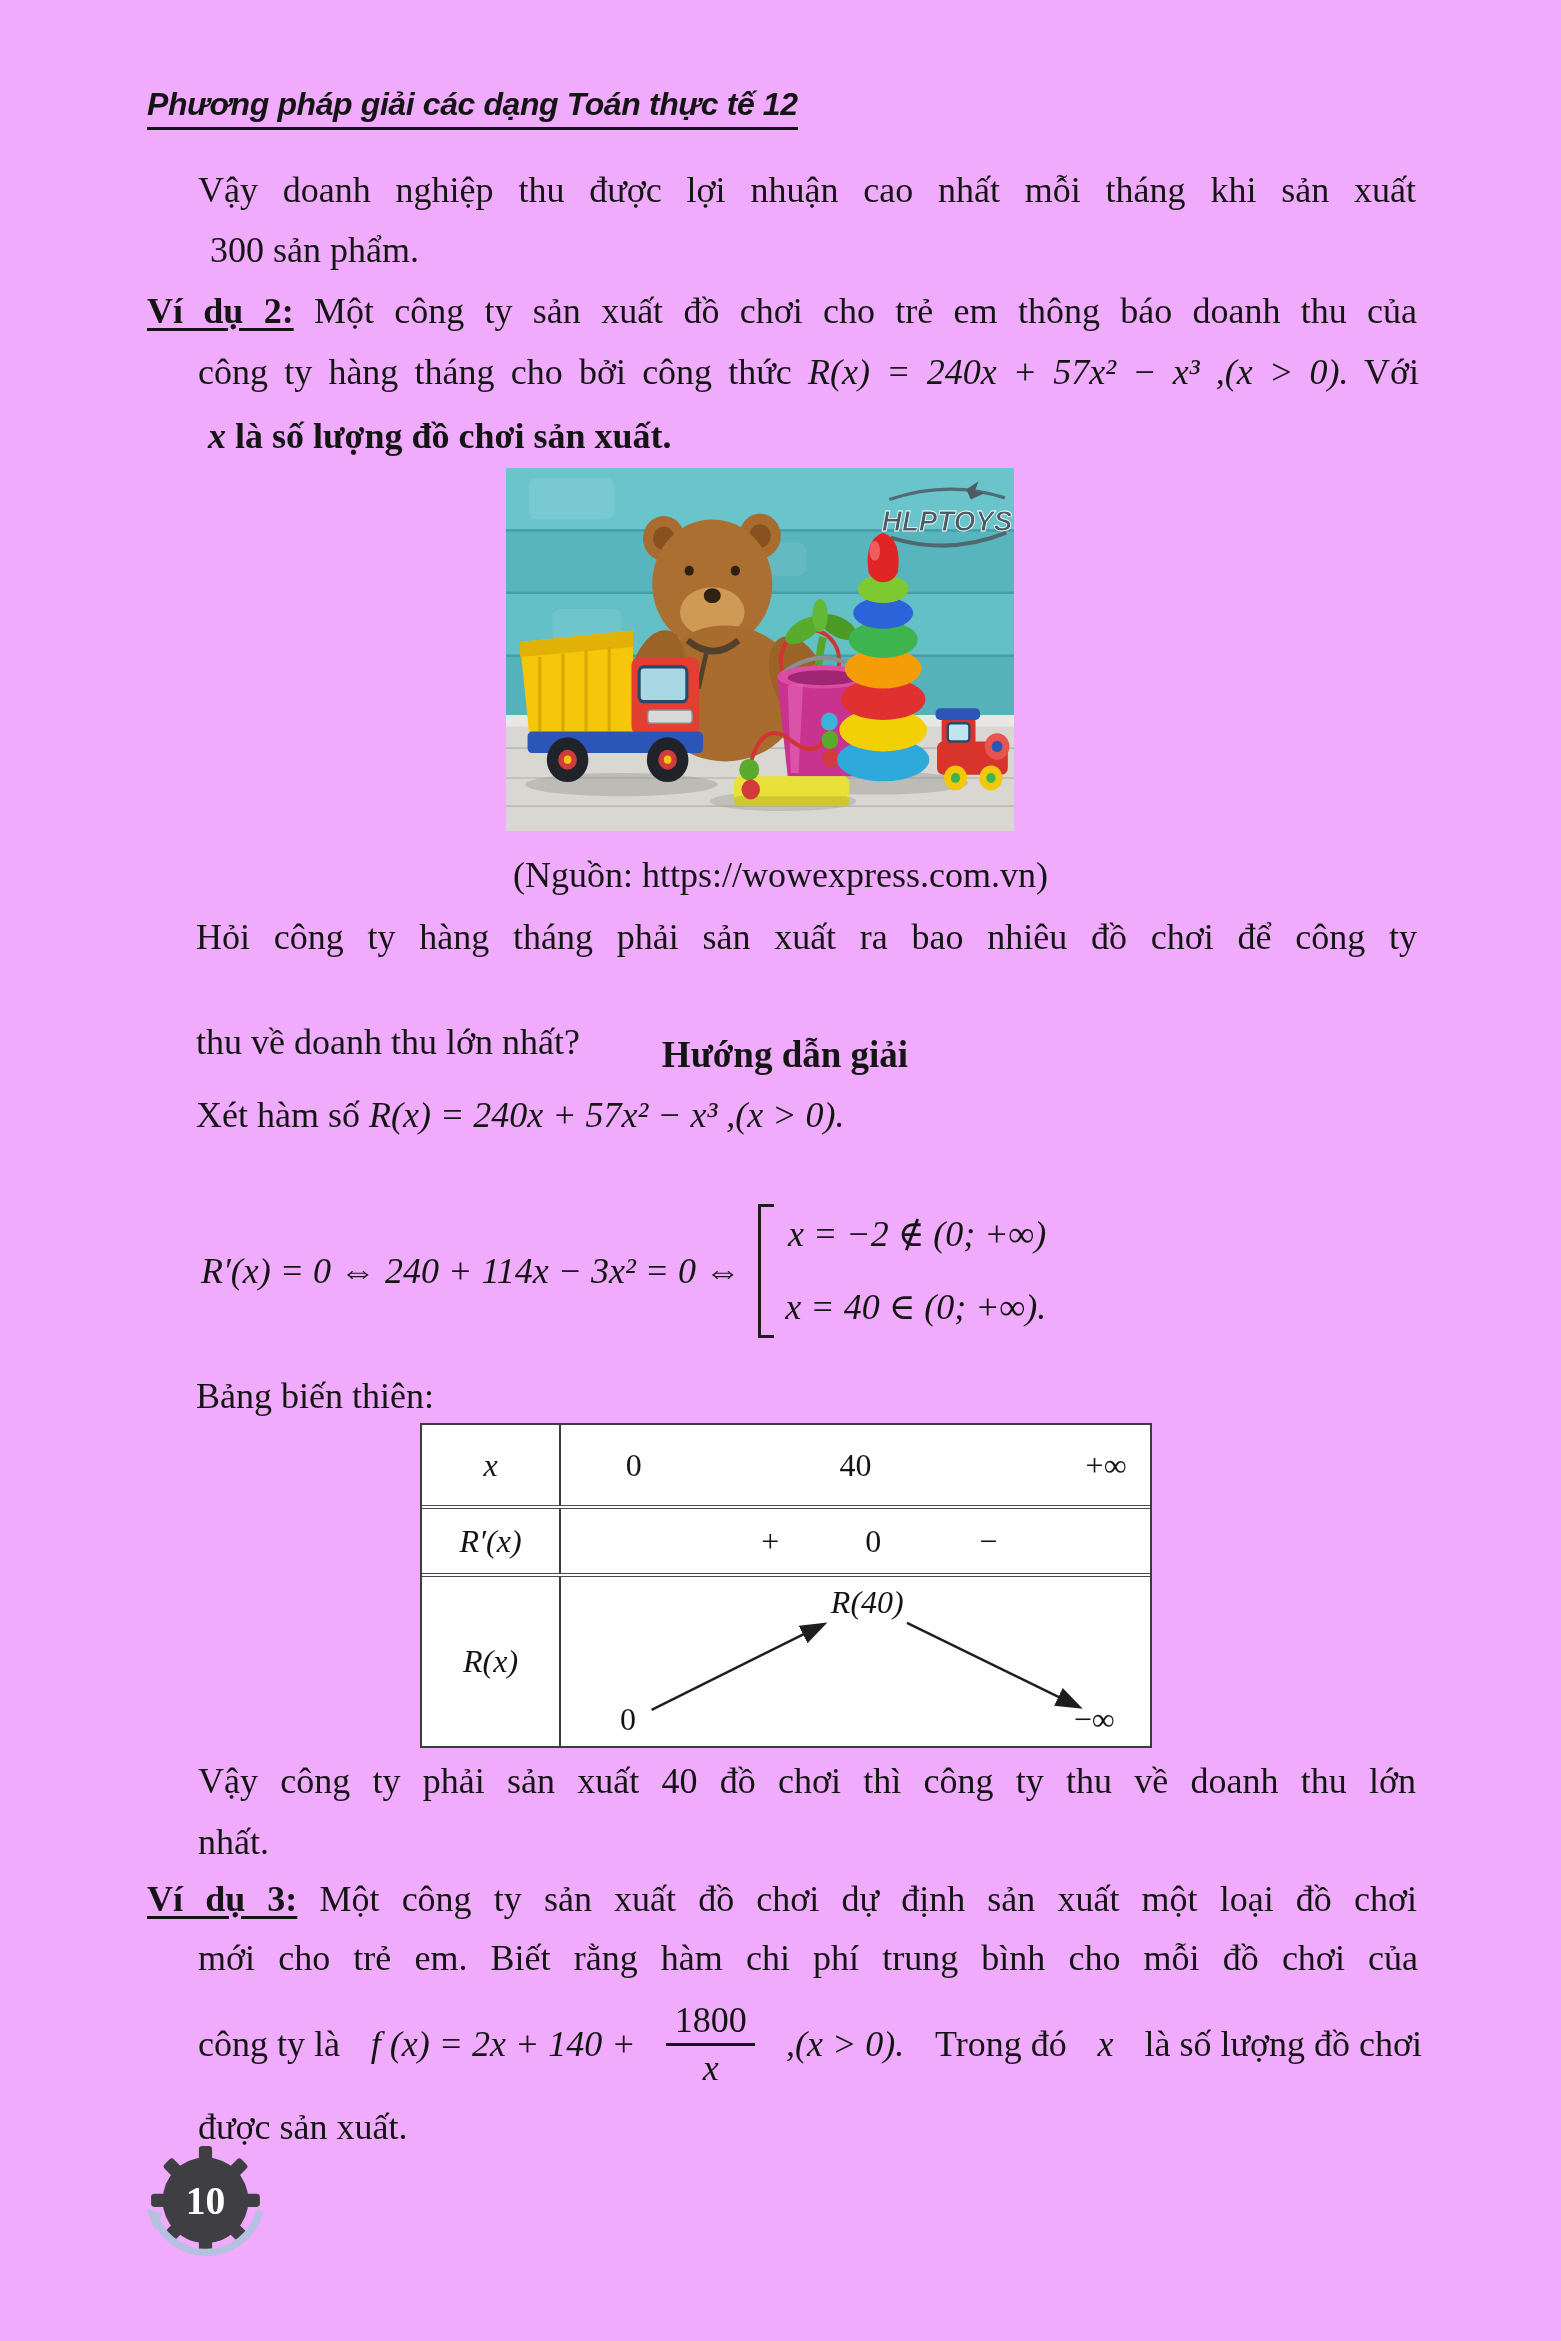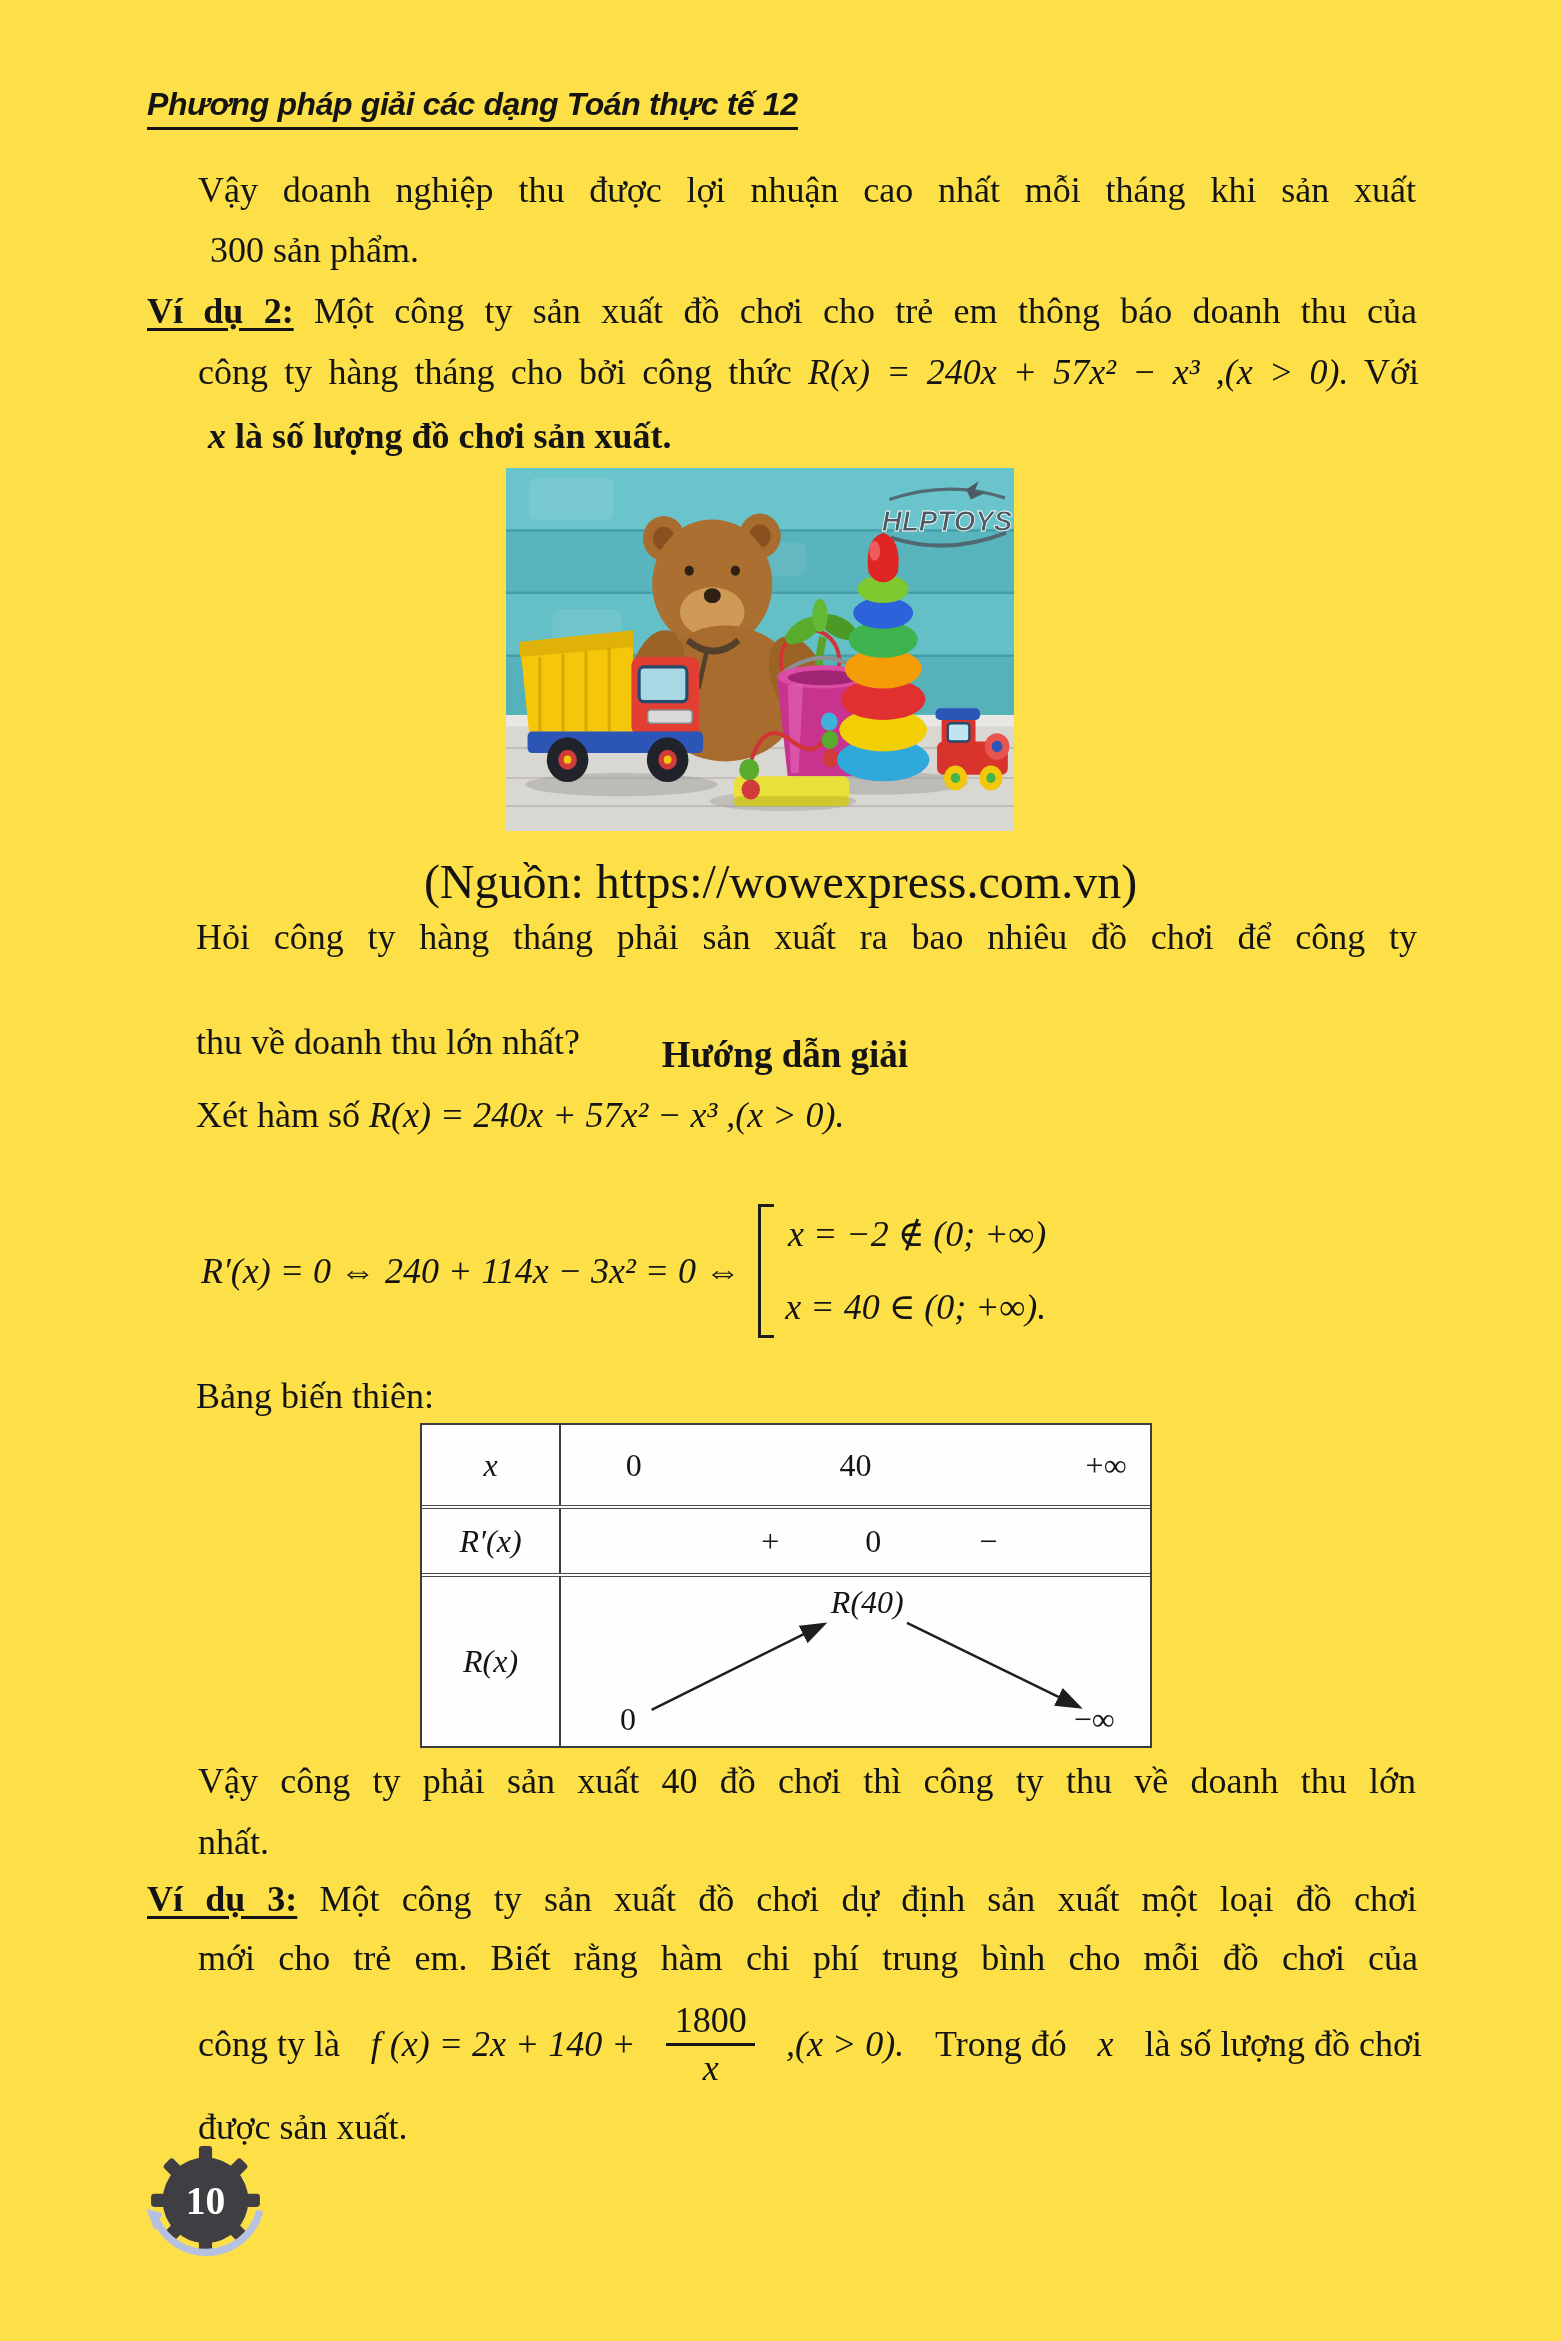--- a/index.html
+++ b/index.html
@@ -1,32 +1,32 @@
 <!DOCTYPE html>
 <html style="font-size:13.2px"><head>
 <meta charset="utf-8">
 <style>
   html,body{margin:0;padding:0;background:#888;}
   .page{
-    position:relative;width:1561px;height:2342px;background:#fde047;
+    position:relative;width:1561px;height:2342px;background:#f0abfc;
     margin:0 auto;overflow:hidden;
     font-family:"Liberation Serif","DejaVu Serif",serif;color:#141414;
   }
   .line{position:absolute;font-size:36px;line-height:51px;white-space:normal;}
   .just{text-align:justify;text-align-last:justify;overflow:hidden;max-height:55px;}
   .math{font-style:italic;}
   .header-title{
     position:absolute;top:86px;left:147px;
     font-family:"Liberation Sans","DejaVu Sans",sans-serif;
     font-style:italic;font-weight:700;font-size:32px;letter-spacing:-0.4px;
     border-bottom:3.3px solid #141414;padding-bottom:4.1px;
   }
   .ex-label{font-weight:700;text-decoration:underline;text-decoration-thickness:2.5px;text-underline-offset:5px;}
   .centered{position:absolute;left:149px;width:1272px;text-align:center;}
-  .caption{position:absolute;top:854px;left:0;width:1561px;text-align:center;font-size:48px;}
+  .caption{position:absolute;top:854px;left:0;width:1561px;text-align:center;font-size:36px;}
   .sol-heading{top:1029px;font-weight:700;font-size:37px;}
   figure.photo{position:absolute;top:468px;left:506px;width:508px;height:363px;margin:0;}
   figure.photo svg{width:100%;height:100%;display:block;}
 
   
   .cases-row{position:absolute;top:1204px;left:201px;display:flex;align-items:center;gap:16.5px;font-size:36px;}
   .cases{display:flex;align-items:stretch;}
   .bracket{width:13.2px;border-left:3.3px solid #1c1c1c;border-top:3.3px solid #1c1c1c;border-bottom:3.3px solid #1c1c1c;}
   .case-col{display:flex;flex-direction:column;gap:11.6px;padding-left:11.6px;text-align:right;}
   .case-col .case{line-height:61px;}

